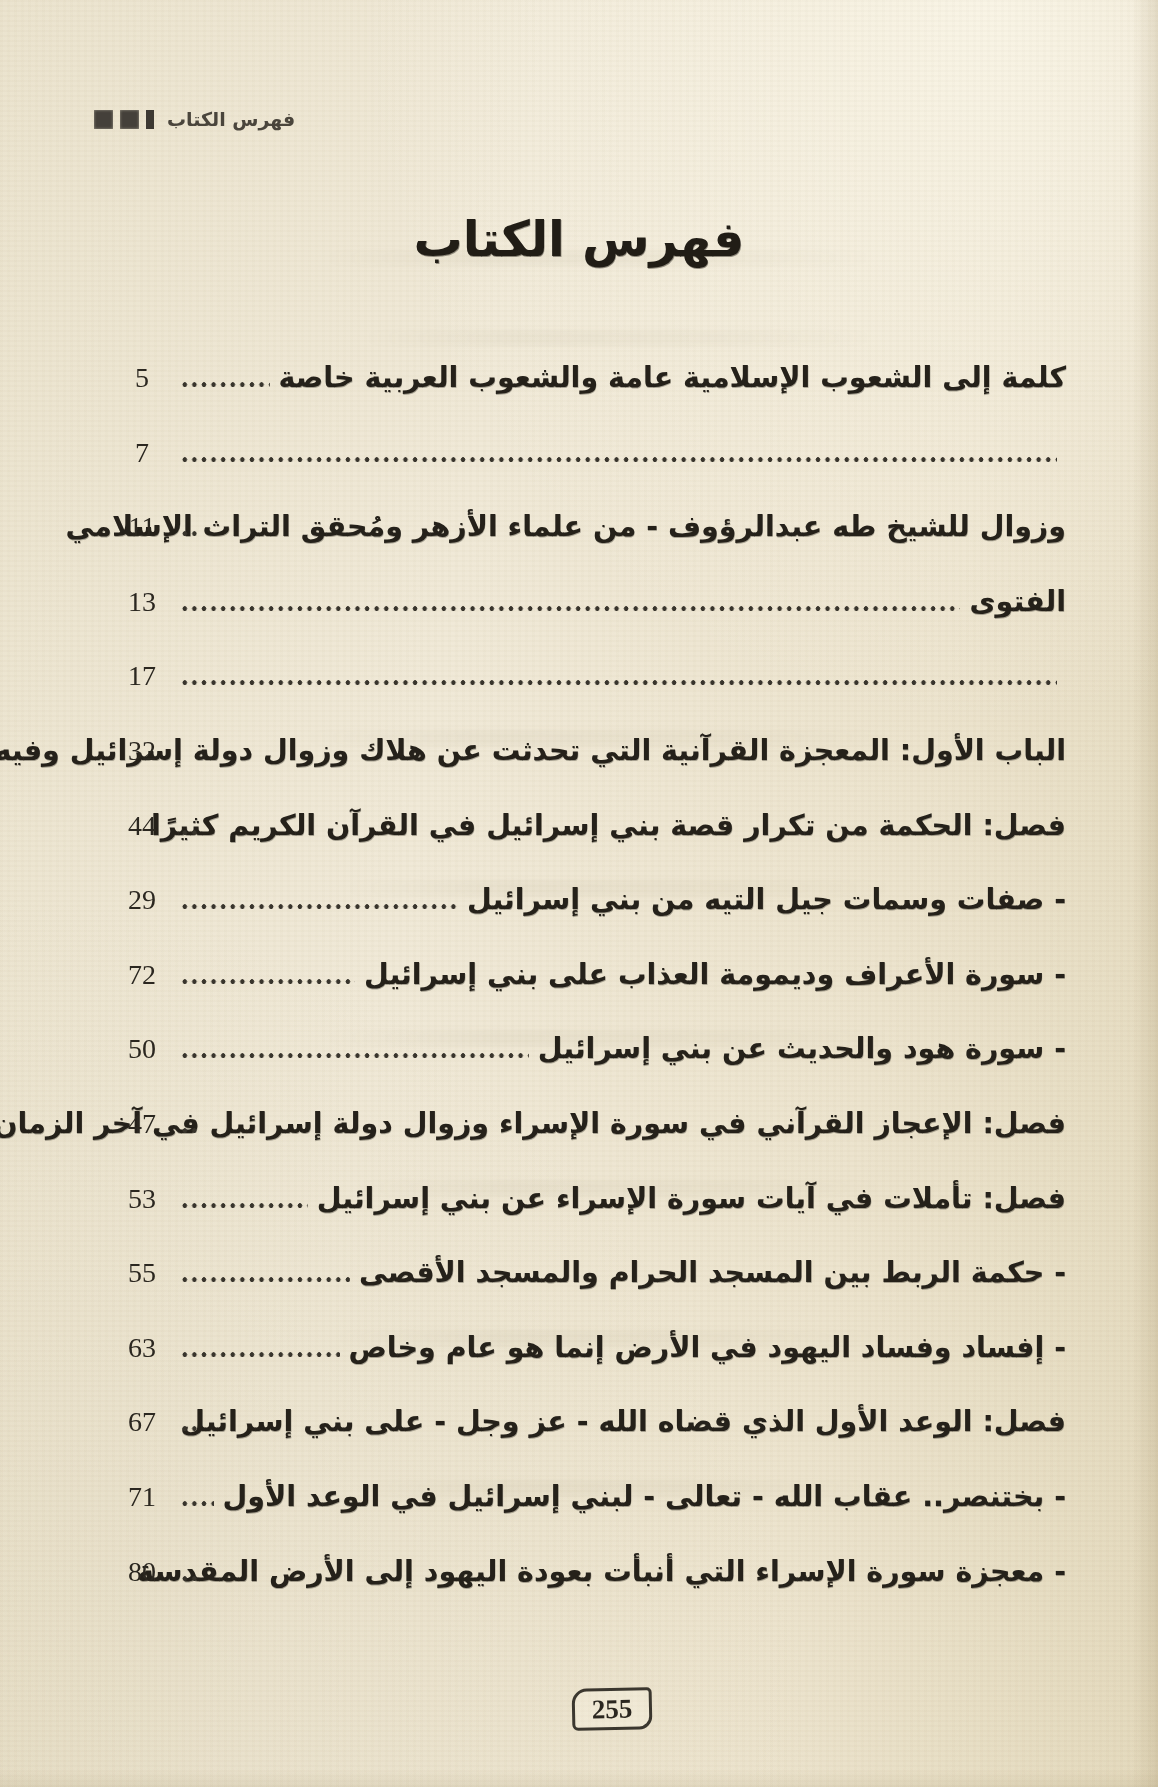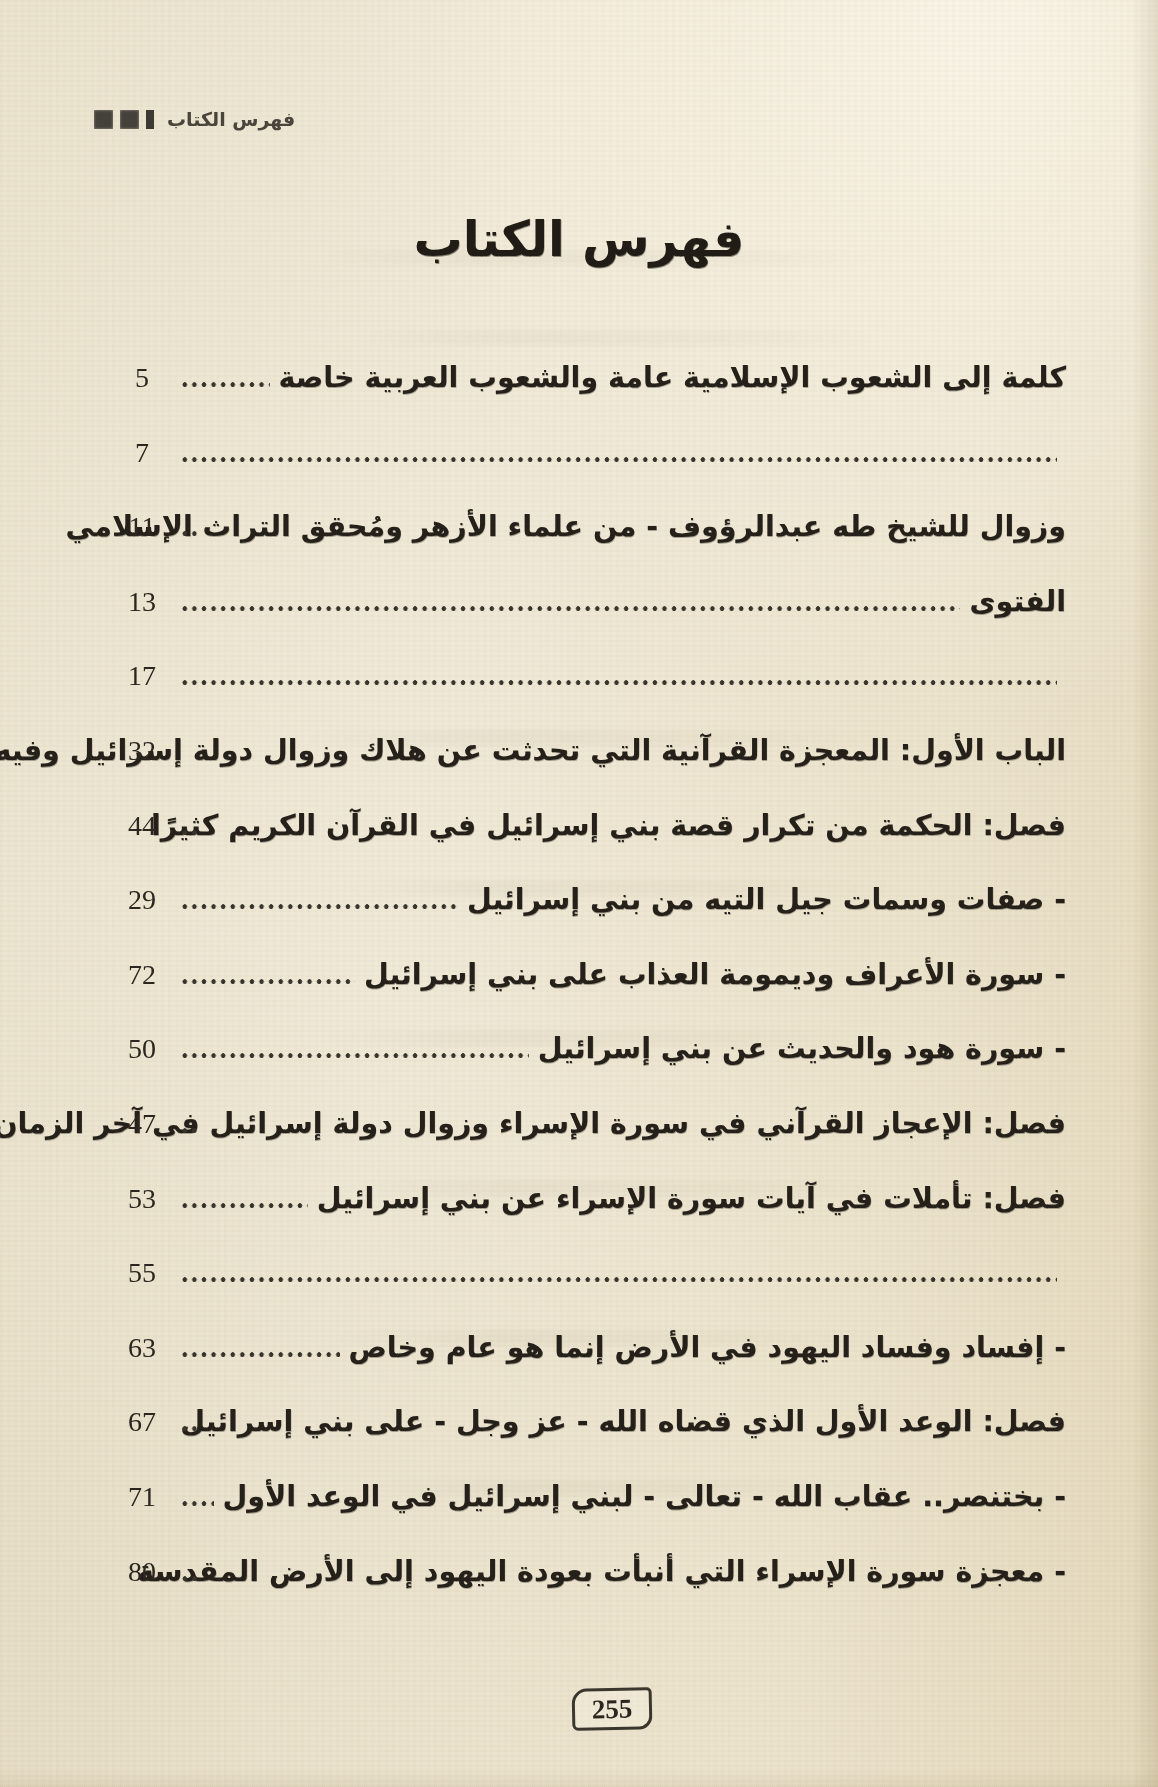--- a/index.html
+++ b/index.html
@@ -243,20 +243,21 @@
     <span class="entry-page">47</span>
   </div>
 
   <div class="toc-row">
     <span class="entry-title">فصل: تأملات في آيات سورة الإسراء عن بني إسرائيل</span>
     <span class="leader"></span>
     <span class="entry-page">53</span>
   </div>
 
   <div class="toc-row">
+    <span class="entry-title">- حكمة الربط بين المسجد الحرام والمسجد الأقصى</span>
     <span class="leader"></span>
     <span class="entry-page">55</span>
   </div>
 
   <div class="toc-row">
     <span class="entry-title">- إفساد وفساد اليهود في الأرض إنما هو عام وخاص</span>
     <span class="leader"></span>
     <span class="entry-page">63</span>
   </div>
 

